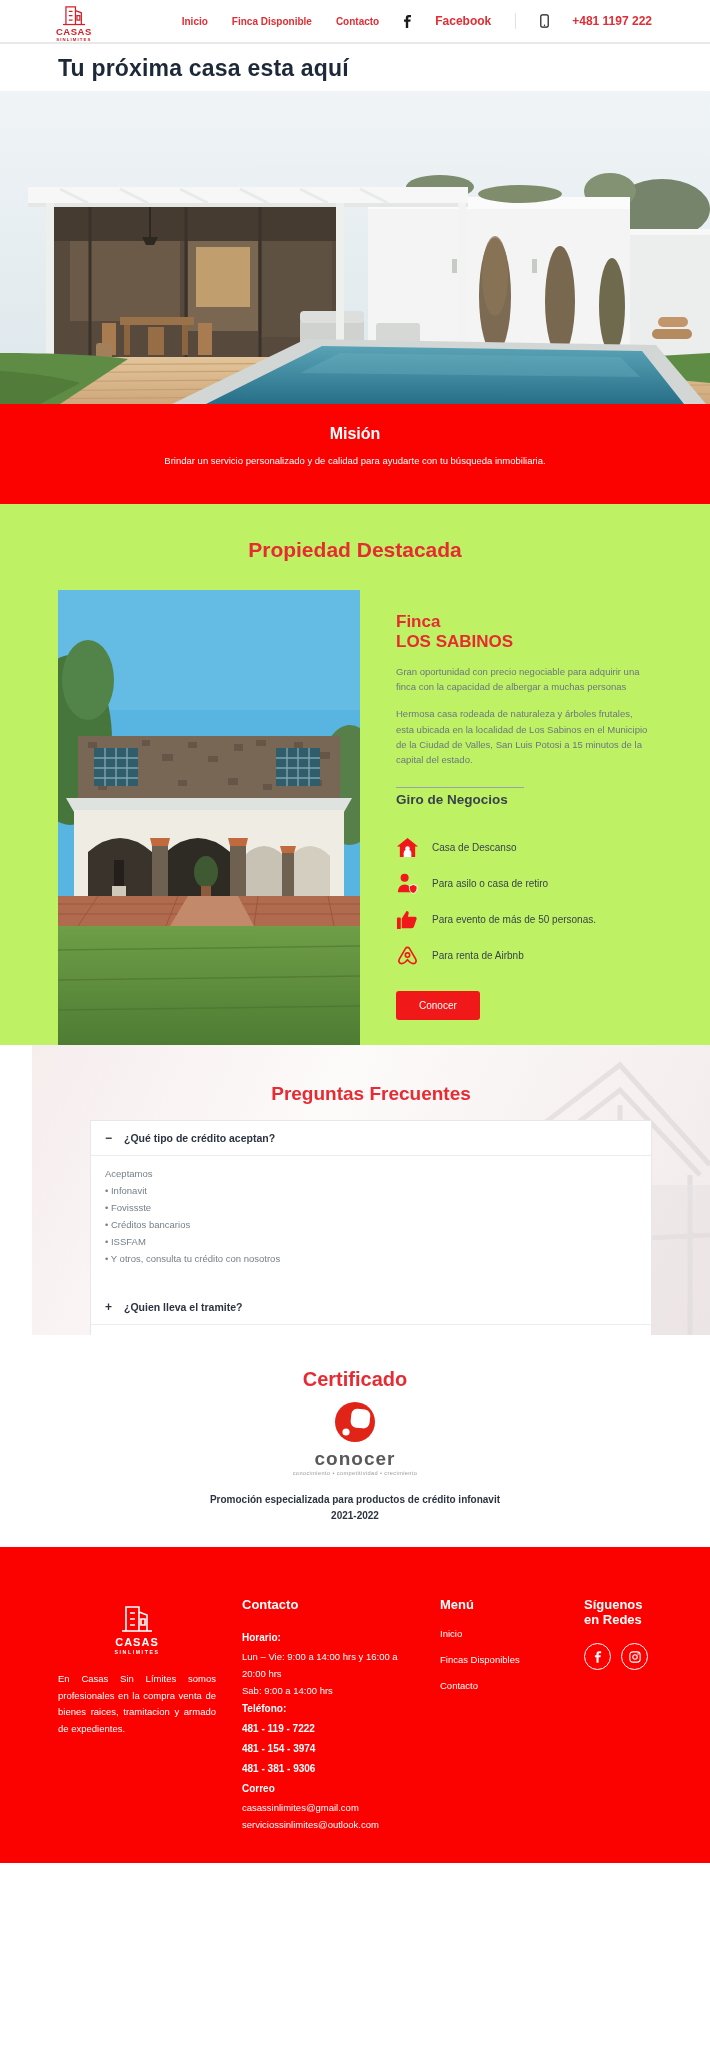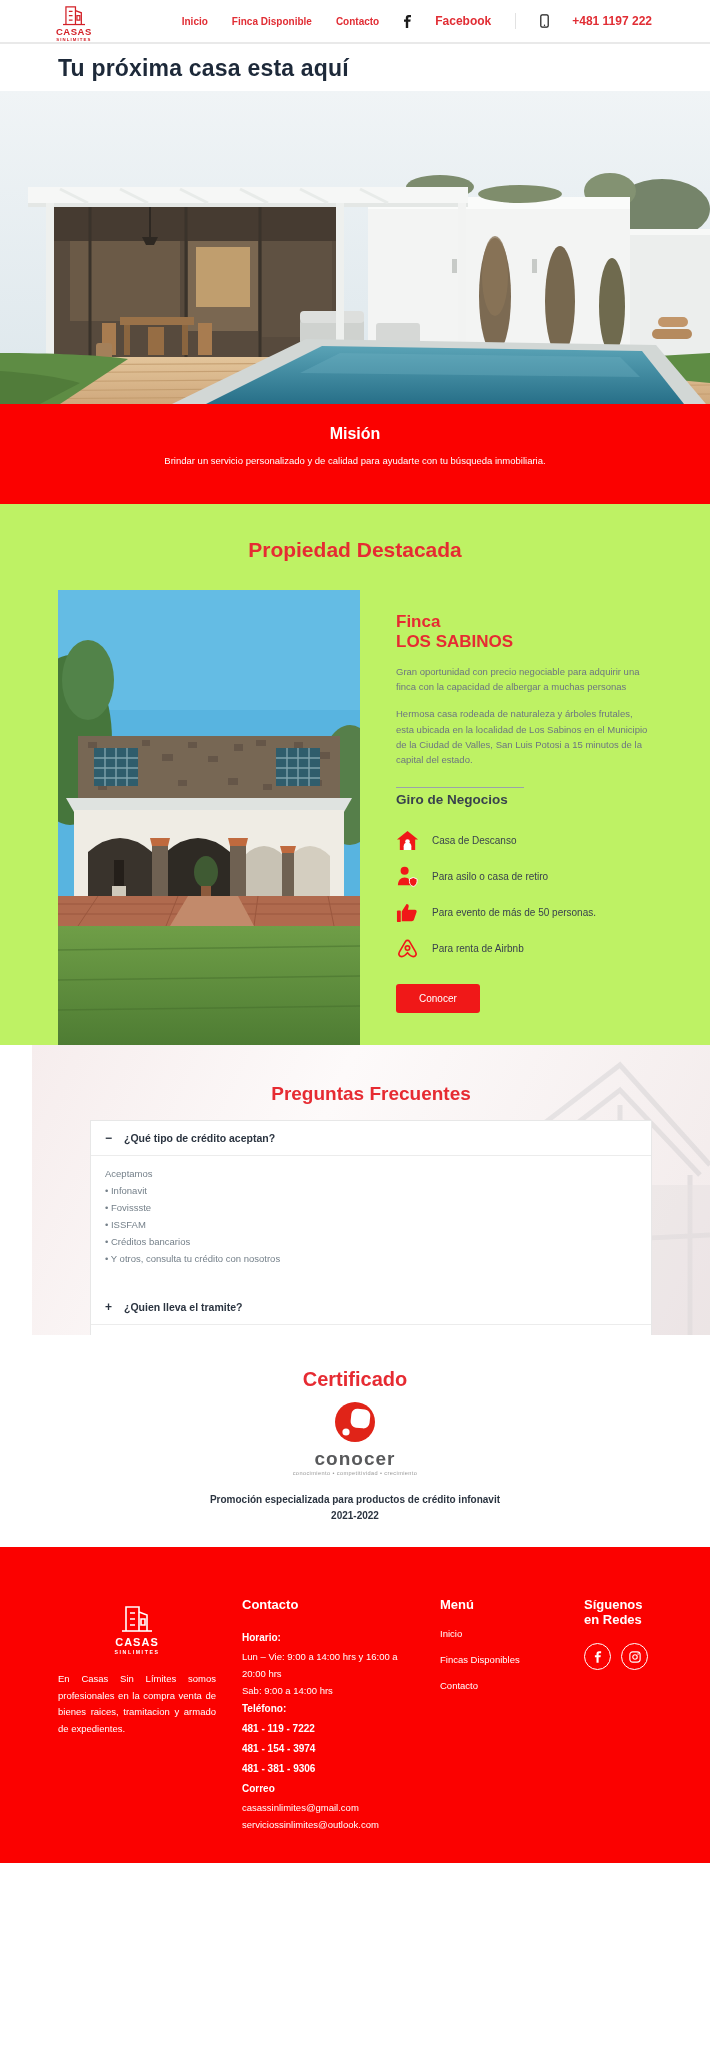--- a/index.html
+++ b/index.html
@@ -31,21 +31,21 @@
   
   .destacada { padding:34px 58px 0; background:#bef264; }
   .destacada h2 { text-align:center; color:#e62b32; font-size:21px; font-weight:800; }
   .dest-row { display:flex; gap:36px; margin-top:28px; }
   .prop-img { width:302px; height:455px; flex:none; }
   .dest-info { flex:1; padding-top:22px; }
   .dest-info h3 { color:#e62b32; font-size:17px; font-weight:700; line-height:1.18; }
   .dest-info p { font-size:9.5px; color:#6d7680; line-height:1.6; margin-top:12px; }
   .giro-rule { width:128px; border:none; border-top:1.5px solid #9aa2ab; margin:20px 0 4px; }
   .giro-title { font-size:13.5px; font-weight:bold; color:#39424d; margin-top:2px; }
-  .giro-list { margin-top:22px; }
+  .giro-list { margin-top:29px; }
   .giro-item { display:flex; align-items:center; gap:13px; margin-top:13px; }
   .giro-item svg { width:23px; height:23px; flex:none; }
   .giro-item span { font-size:10px; color:#39424d; }
   .btn-red { display:inline-block; background:#f01818; color:#fff; font-size:10px; border:none;
              padding:9px 23px; border-radius:3px; margin-top:24px; cursor:pointer; font-family:inherit; }
 
   
   .faq { height:290px; background:linear-gradient(115deg,#f6eded 0%,#fdfafa 40%,#f2eaea 100%);
          position:relative; overflow:hidden;margin-left:32px; }
   .faq-watermark { position:absolute; right:0; top:0; opacity:.16; }
@@ -403,22 +403,22 @@
     <h2>Preguntas Frecuentes</h2>
     <div class="faq-card">
       <div class="faq-q">
         <span class="sign">−</span>
         <span class="qt">¿Qué tipo de crédito aceptan?</span>
       </div>
       <div class="faq-a">
         <div>Aceptamos</div>
         <div>• Infonavit</div>
         <div>• Fovissste</div>
+        <div>• Créditos bancarios</div>
         <div>• ISSFAM</div>
-        <div>• Créditos bancarios</div>
         <div>• Y otros, consulta tu crédito con nosotros</div>
       </div>
       <div class="faq-gap"></div>
       <div class="faq-q">
         <span class="sign">+</span>
         <span class="qt">¿Quien lleva el tramite?</span>
       </div>
       <div class="faq-q">
         
         

